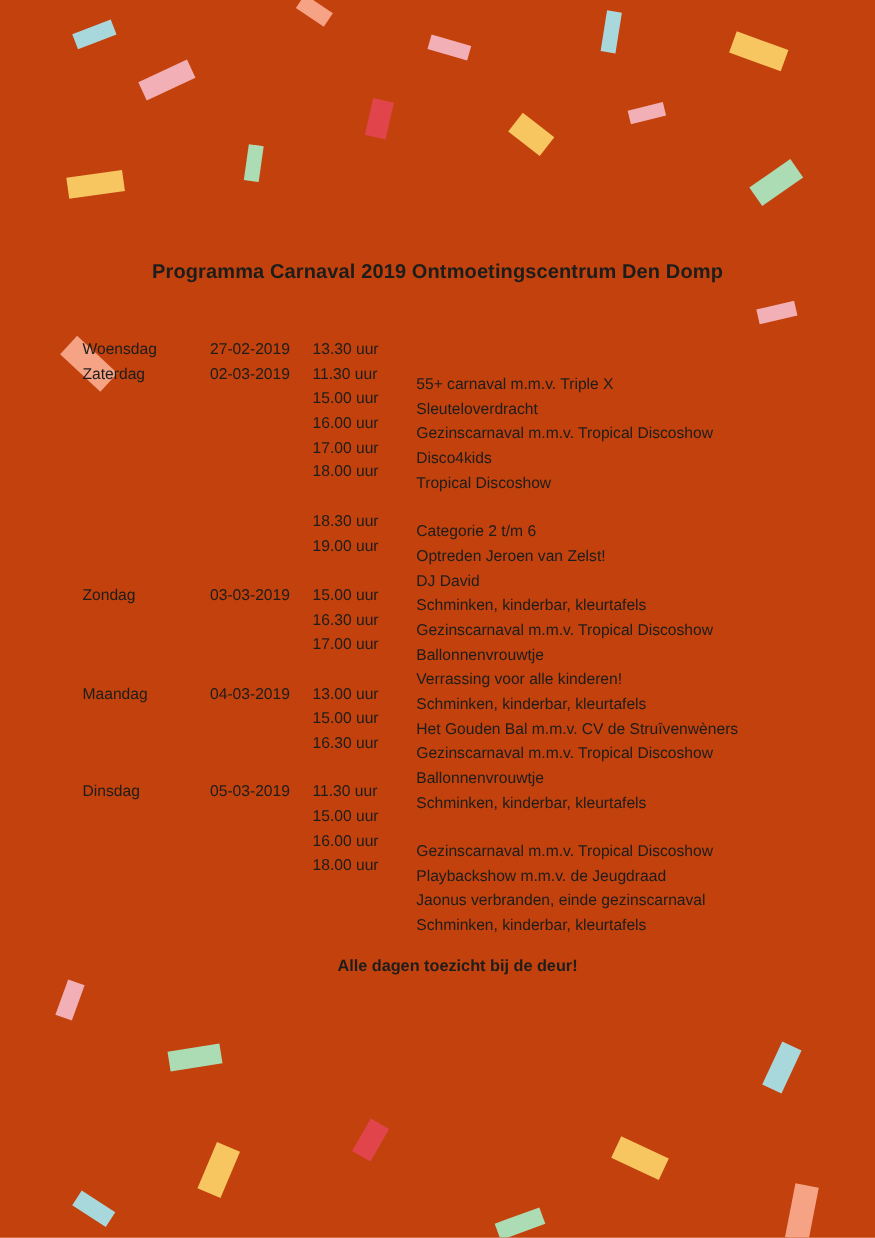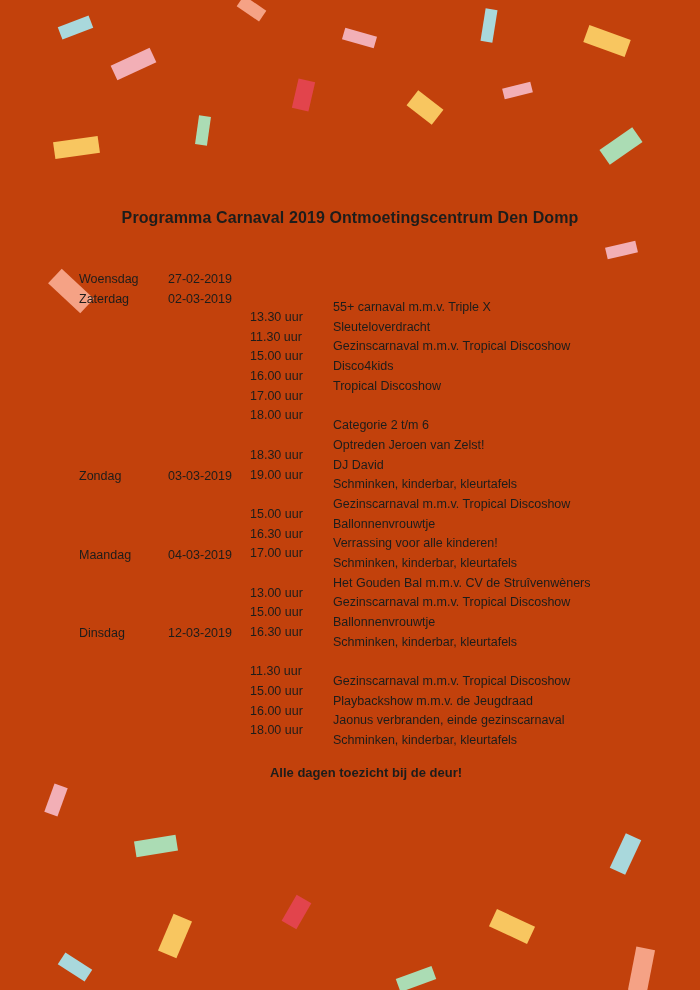--- a/index.html
+++ b/index.html
@@ -32,23 +32,23 @@
     width: 700px;
   }
   .row { position: relative; height: 19.7px; }
   .cell {
     position: absolute;
     top: 0;
     font-size: 12.5px;
     line-height: 19.7px;
     white-space: nowrap;
   }
-  .col-day  { left: 79px;  }
+  .col-day  { left: 66px;  }
   .col-date { left: 168px; }
-  .col-time { left: 250px; margin-top: 38px; }
+  .col-time { left: 250px; }
   .col-event{ left: 333px; margin-top: 28px; }
   .footer {
     position: absolute;
     z-index: 2;
     top: 765px;
     left: 0;
     width: 700px;
     text-align: center;
     font-size: 13px;
     font-weight: bold;
@@ -188,21 +188,21 @@
         <span class="cell col-event">Ballonnenvrouwtje</span>
       </div>
       <div class="row">
         <span class="cell col-day"></span>
         <span class="cell col-date"></span>
         <span class="cell col-time"></span>
         <span class="cell col-event">Schminken, kinderbar, kleurtafels</span>
       </div>
       <div class="row">
         <span class="cell col-day">Dinsdag</span>
-        <span class="cell col-date">12-03-2019</span>
+        <span class="cell col-date">05-03-2019</span>
         <span class="cell col-time">11.30 uur</span>
       </div>
       <div class="row">
         <span class="cell col-day"></span>
         <span class="cell col-date"></span>
         <span class="cell col-time">15.00 uur</span>
         <span class="cell col-event">Gezinscarnaval m.m.v. Tropical Discoshow</span>
       </div>
       <div class="row">
         <span class="cell col-day"></span>

